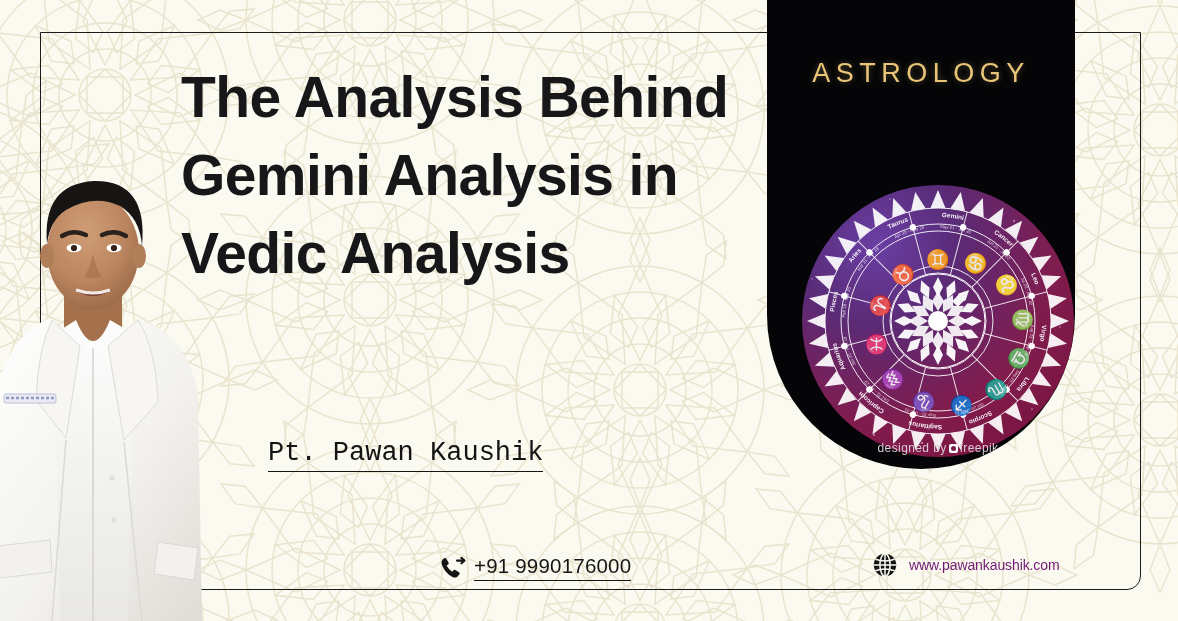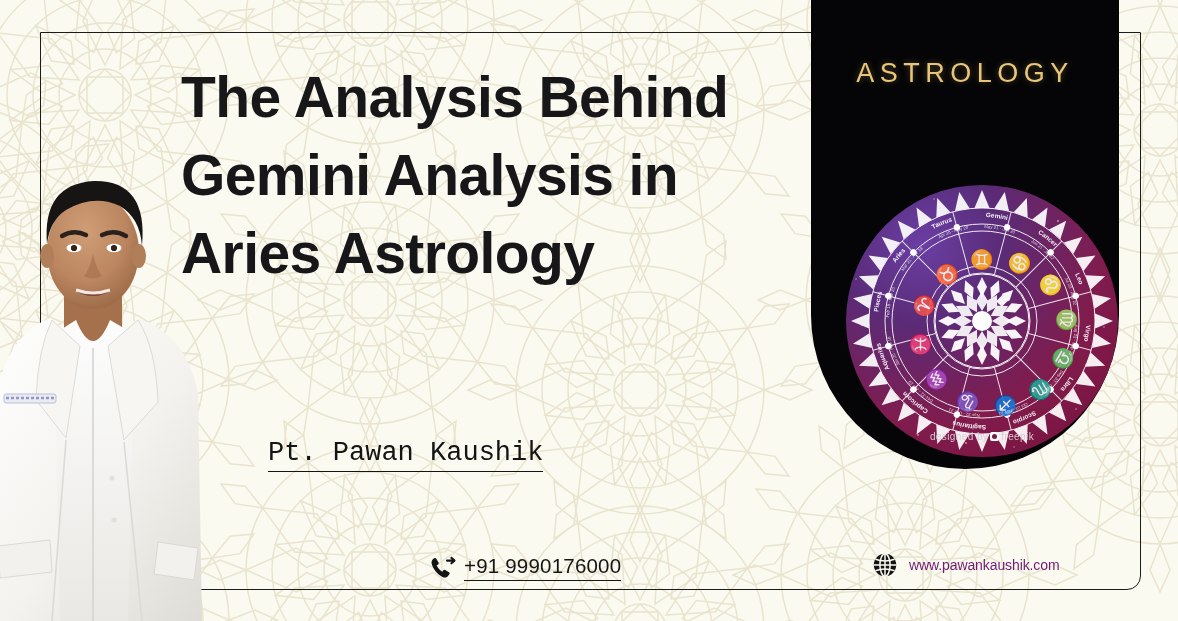--- a/index.html
+++ b/index.html
@@ -44,21 +44,20 @@
   
   .dark-panel {
     position: absolute;
     left: 767px;
     top: 0px;
     width: 308px;
     height: 469px;
     background: #050507;
     border-radius: 0 0 154px 154px;
     overflow: hidden;
-    margin-left: 44px;
   }
   .panel-title {
     position: absolute;
     top: 58px;
     left: 0;
     width: 100%;
     text-align: center;
     font-family: "Liberation Sans", sans-serif;
     font-size: 27px;
     letter-spacing: 5.5px;
@@ -82,24 +81,24 @@
     border-radius: 50%;
     background:
       radial-gradient(circle at 28% 22%, rgba(106,64,166,0.95) 0%, rgba(86,44,120,0.85) 28%, rgba(128,28,76,0.9) 62%, rgba(116,16,58,0.95) 100%),
       linear-gradient(150deg, #5b2f8f 0%, #7d2166 45%, #8d0f3d 100%);
     overflow: hidden;
   }
   .stars { position:absolute; inset:0; }
   .freepik {
     position: absolute;
     left: 0;
-    top: 246px;
+    top: 256px;
     width: 272px;
     text-align: center;
-    font-size: 10px;
+    font-size: 12px;
     color: #d8cdd4;
     letter-spacing: 0.4px;
   }
   .freepik .fp-logo {
     display: inline-block;
     width: 9px; height: 9px;
     background: #ffffff;
     border-radius: 2px;
     vertical-align: -1px;
     margin: 0 2px;
@@ -138,21 +137,21 @@
     font-size: 27px;
     color: #141414;
     border-bottom: 1.4px solid #141414;
     padding-bottom: 3px;
     line-height: 1.12;
   }
 
   
   .phone-block {
     position: absolute;
-    left: 430px;
+    left: 440px;
     top: 554px;
     display: flex;
     align-items: center;
     gap: 8px;
   }
   .phone-num {
     font-family: "Liberation Sans", sans-serif;
     font-size: 20.5px;
     color: #161616;
     border-bottom: 1.4px solid #161616;
@@ -792,21 +791,21 @@
         <path d="M84,142 Q101,148 118,142" stroke="#ffffff" stroke-width="3" fill="none" opacity="0.85"></path>
 
         <path d="M78,154 Q101,166 124,154" stroke="#a06c4a" stroke-width="2" fill="none" opacity="0.5"></path>
       </g>
     </svg>
   </div>
 
   <div class="headline">
     <span class="line">The Analysis Behind</span>
     <span class="line">Gemini Analysis in</span>
-    <span class="line">Aries Astrology</span>
+    <span class="line">Vedic Analysis</span>
   </div>
 
   <div class="byline">Pt. Pawan Kaushik</div>
 
   <div class="phone-block">
     <svg width="26" height="24" viewBox="0 0 26 24">
       <path d="M3.6,2.4 C2.2,3.6 1.2,5.4 1.6,7.2 C2.6,12.6 7.4,18.6 13.0,21.2
                C14.8,22.0 16.8,21.4 18.0,20.0 L19.4,18.2 C19.9,17.5 19.7,16.6 19.0,16.2
                L15.2,13.9 C14.5,13.5 13.6,13.7 13.2,14.4 L12.3,15.8
                C10.0,14.4 7.8,12.0 6.6,9.6 L8.0,8.6 C8.7,8.1 8.9,7.2 8.5,6.5

